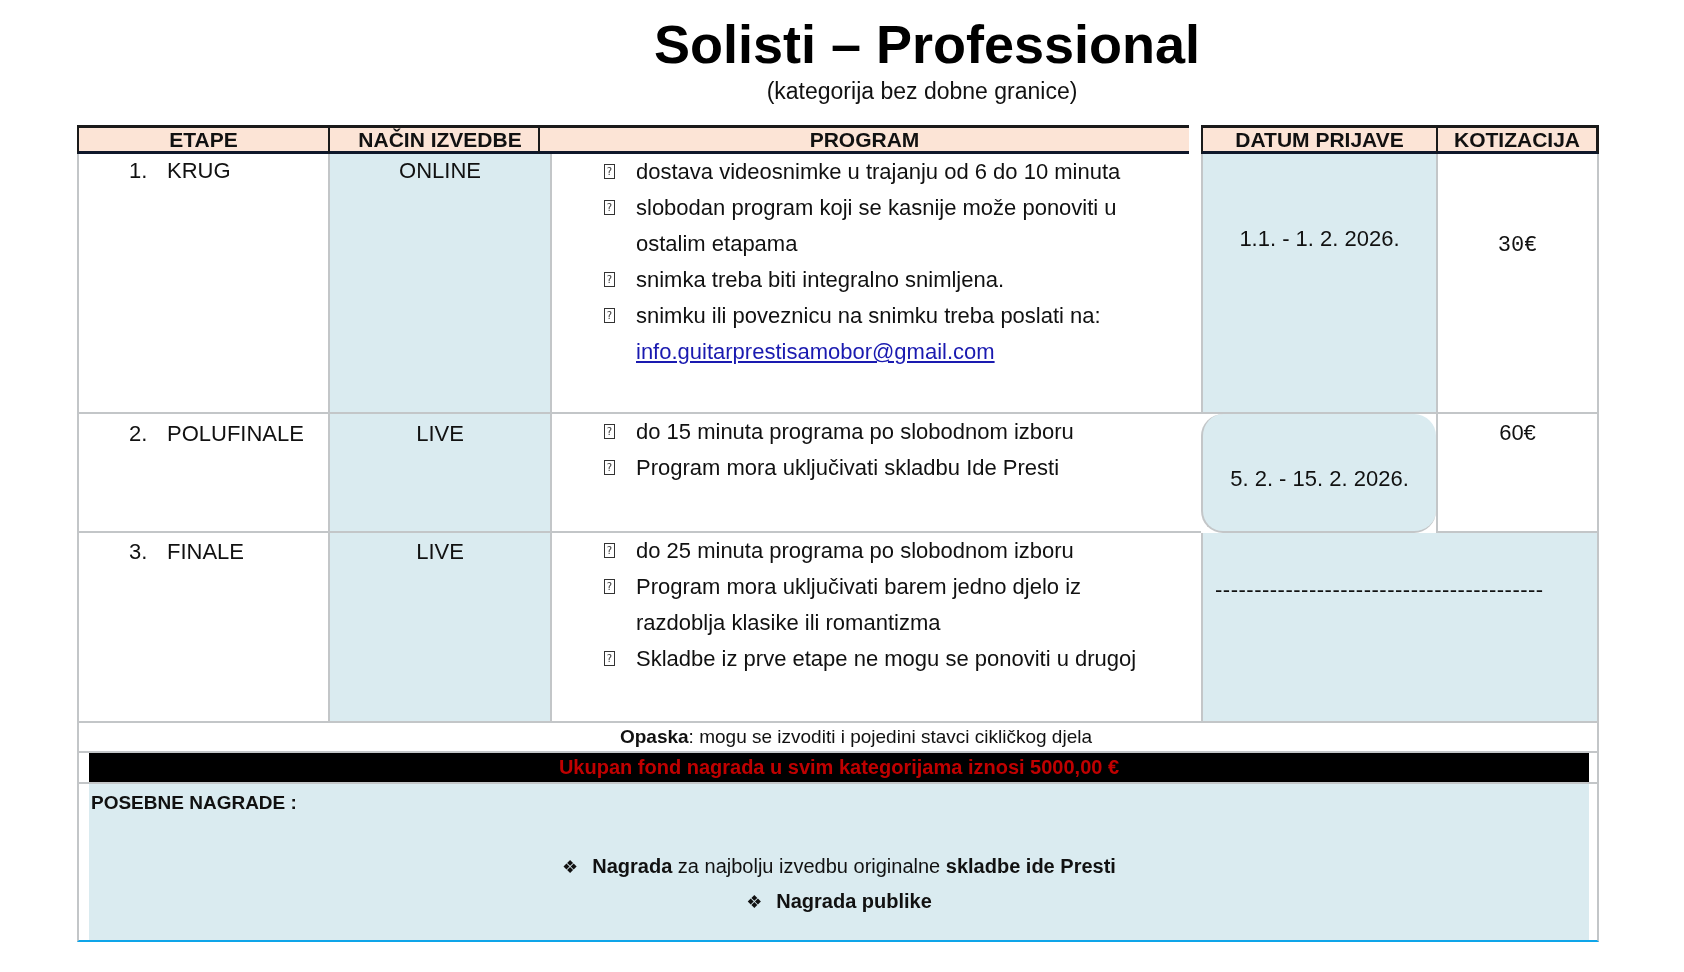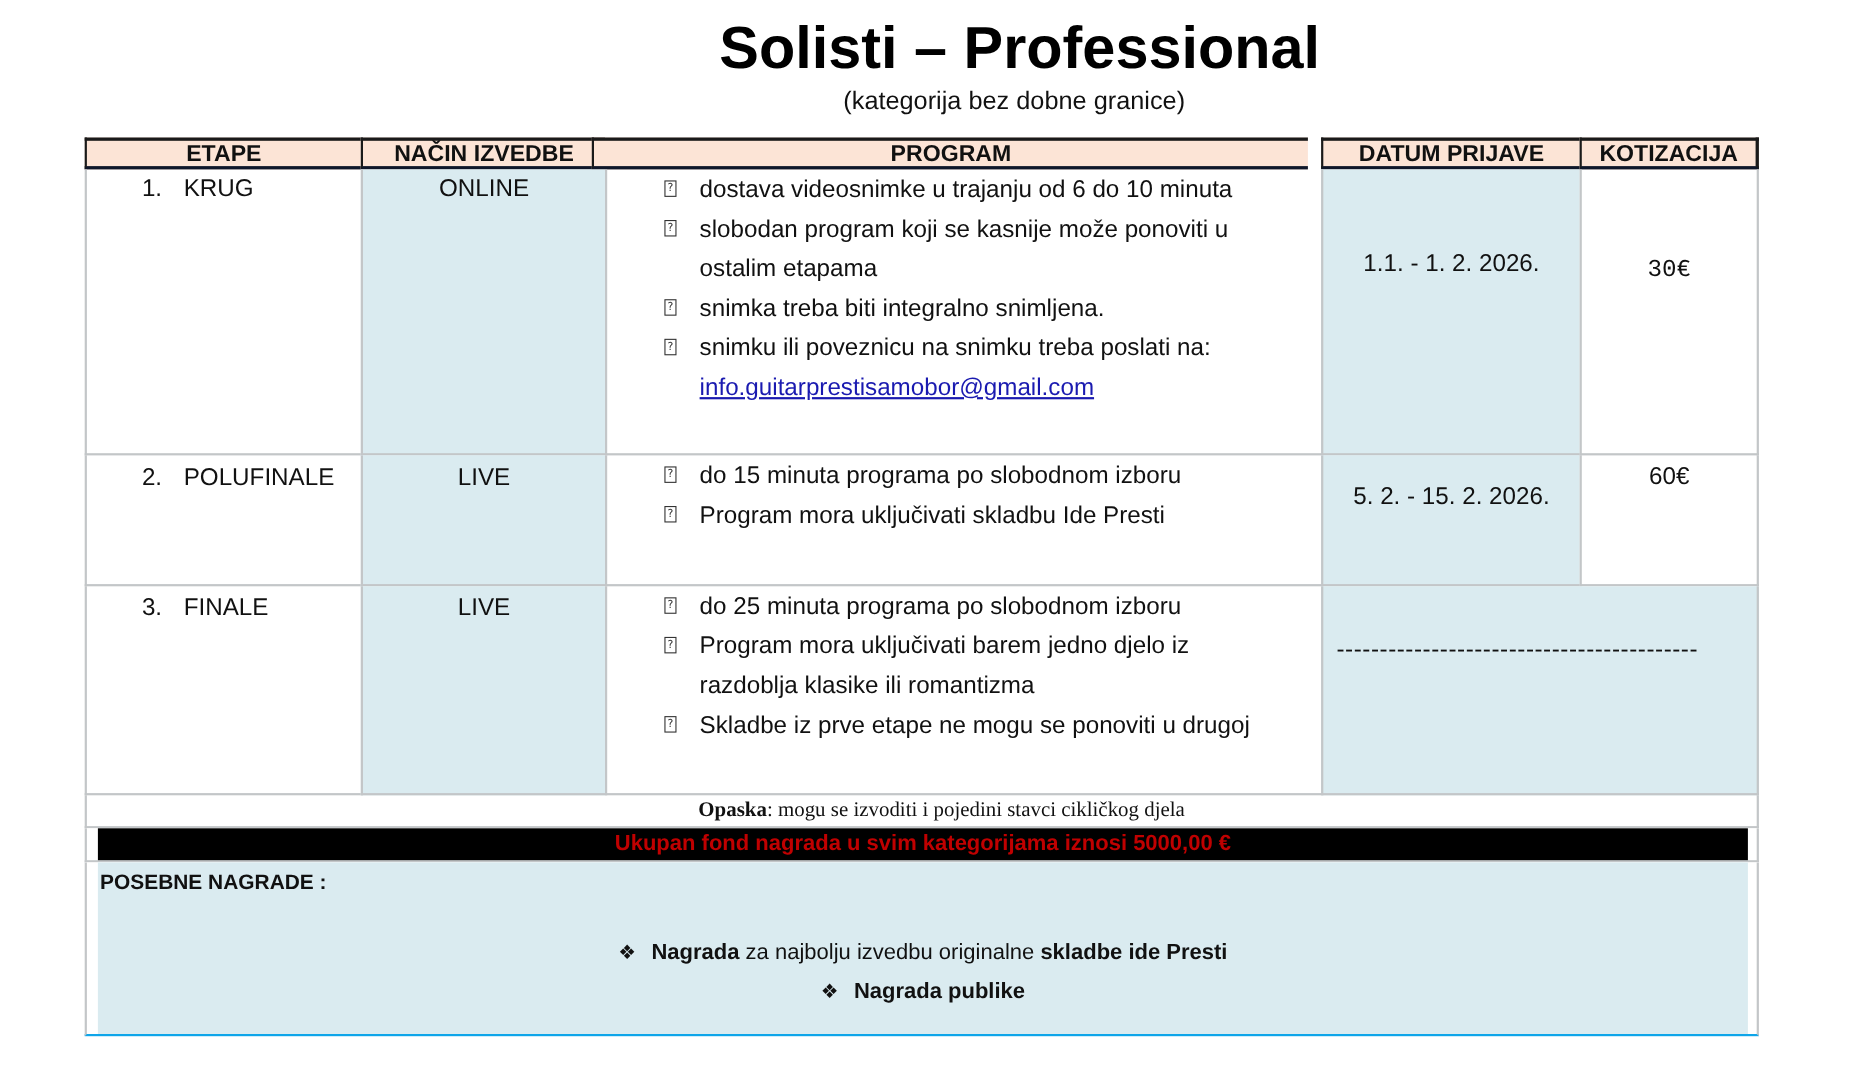--- a/index.html
+++ b/index.html
@@ -32,21 +32,21 @@
   .stage-name { position: absolute; left: 88px; }
   .bullet-line { position: absolute; left: 0; height: 36px; line-height: 36px; white-space: nowrap; }
   .qbox {
     position: absolute; left: 52px; top: 10px; width: 11px; height: 15px;
     border: 1px solid #333; box-sizing: border-box;
     font-family: "DejaVu Sans", sans-serif; font-size: 10px; line-height: 13px;
     text-align: center; color: #333;
   }
   .btext { position: absolute; left: 84px; }
   a.mail { color: #1a1ab0; text-decoration: underline; }
-  .note { font-family: Liberation Serif, serif; font-size: 19px; color: #111; padding-left: 36px; }
+  .note { font-family: Liberation Sans, sans-serif; font-size: 19px; color: #111; padding-left: 36px; }
   .total { font-family: "Liberation Sans", sans-serif; font-size: 20px; font-weight: bold; color: #c00000; }
   .awards-title { font-family: "Liberation Sans", sans-serif; font-size: 19px; font-weight: bold; color: #111; }
   .award { position: absolute; left: 0; width: 100%; text-align: center; font-family: "Liberation Sans", sans-serif; font-size: 20px; color: #111; white-space: nowrap; }
   .award b { font-weight: bold; }
   .diamond { display: inline-block; font-family: "DejaVu Sans", sans-serif; font-size: 18px; margin-right: 14px; }
 </style>
 </head>
 <body>
 
 <div class="abs title">Solisti – Professional</div>
@@ -103,21 +103,21 @@
   <div class="cell bodyc txt" style="left:550px;top:414px;width:651px;height:119px;">
     <div class="bullet-line" style="top:0px;">
       <span class="qbox">?</span>
       <span class="btext">do 15 minuta programa po slobodnom izboru</span>
     </div>
     <div class="bullet-line" style="top:36px;">
       <span class="qbox">?</span>
       <span class="btext">Program mora uključivati skladbu Ide Presti</span>
     </div>
   </div>
-  <div class="cell bodyc blue txt center" style="left:1201px;top:414px;width:235px;height:119px;padding-top:24px;">5. 2. - 15. 2. 2026.</div>
+  <div class="cell bodyc blue txt center" style="left:1201px;top:414px;width:235px;height:119px;padding-top:52px;border-radius:22px;">5. 2. - 15. 2. 2026.</div>
   <div class="cell bodyc last txt center" style="left:1436px;top:414px;width:163px;height:119px;padding-top:6px;">60€</div>
 </div>
 
 <div>
   <div class="cell bodyc txt" style="left:77px;top:533px;width:251px;height:190px;">
     <span class="stage-num" style="top:6px;">3.</span>
     <span class="stage-name" style="top:6px;">FINALE</span>
   </div>
   <div class="cell bodyc blue txt center" style="left:328px;top:533px;width:222px;height:190px;padding-top:6px;">LIVE</div>
   <div class="cell bodyc txt" style="left:550px;top:533px;width:651px;height:190px;">

